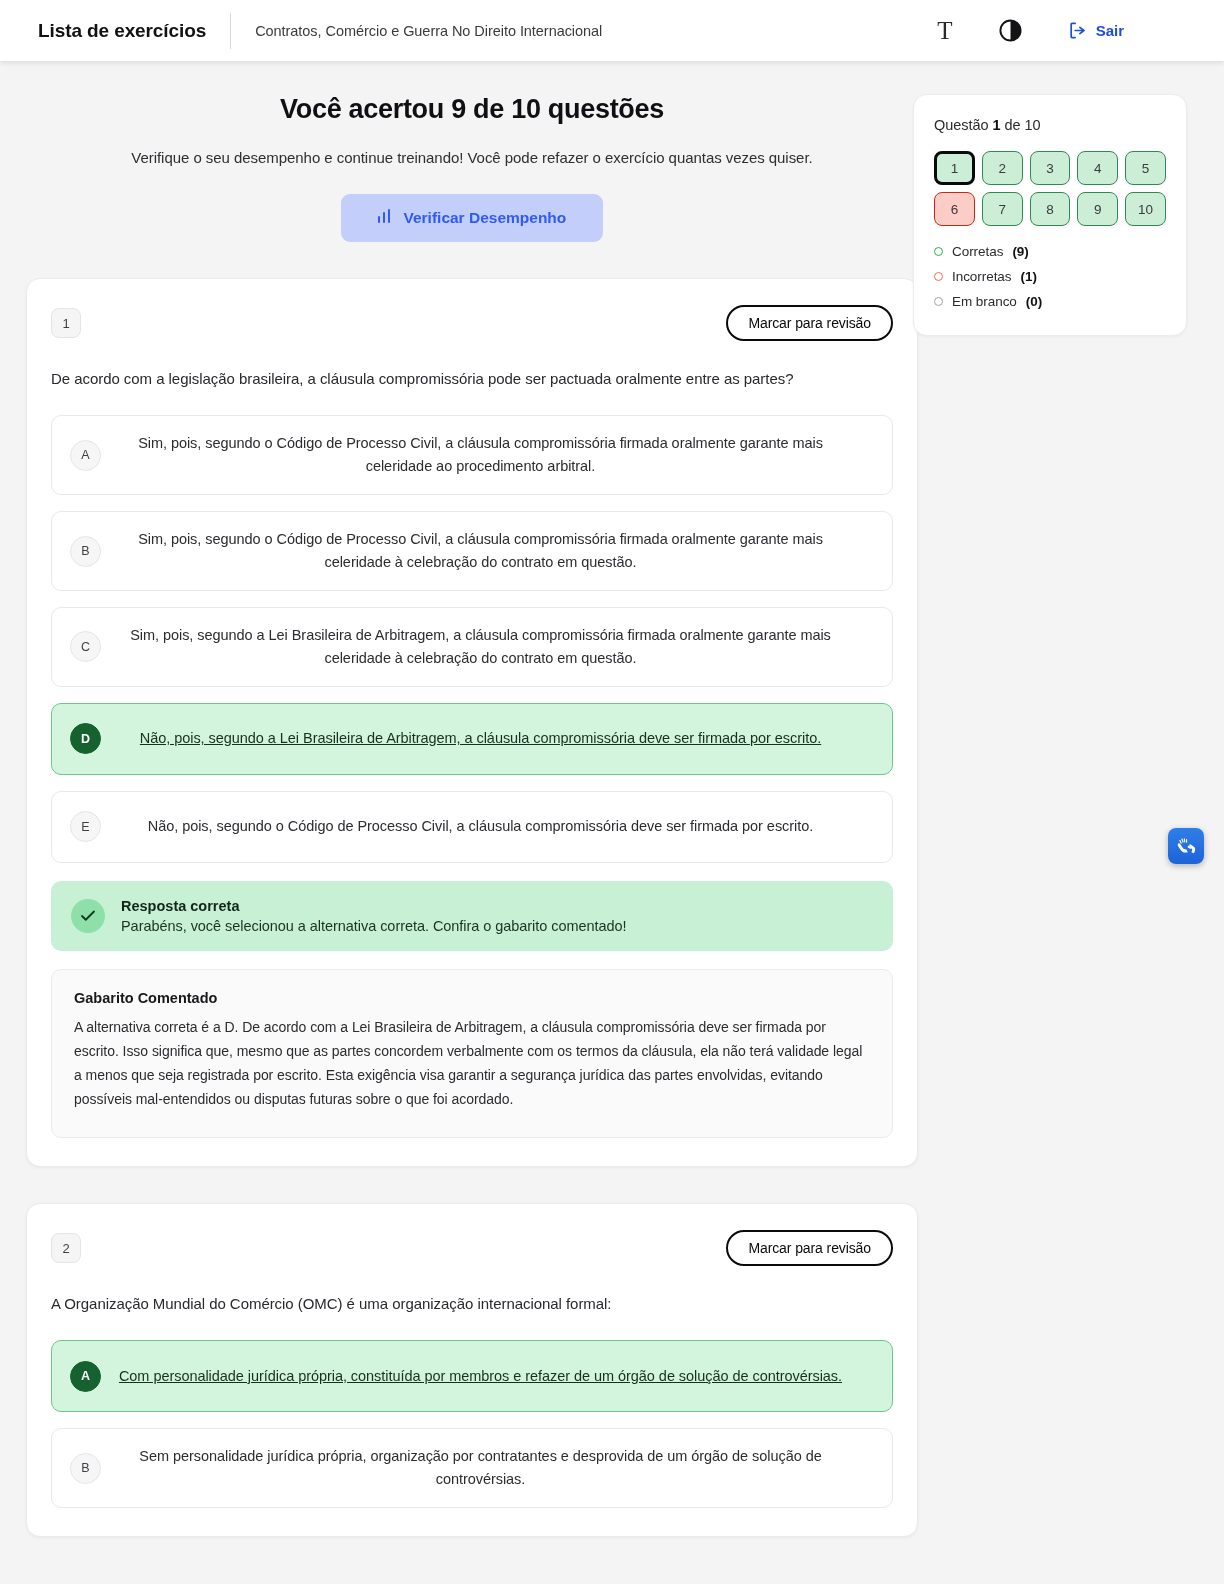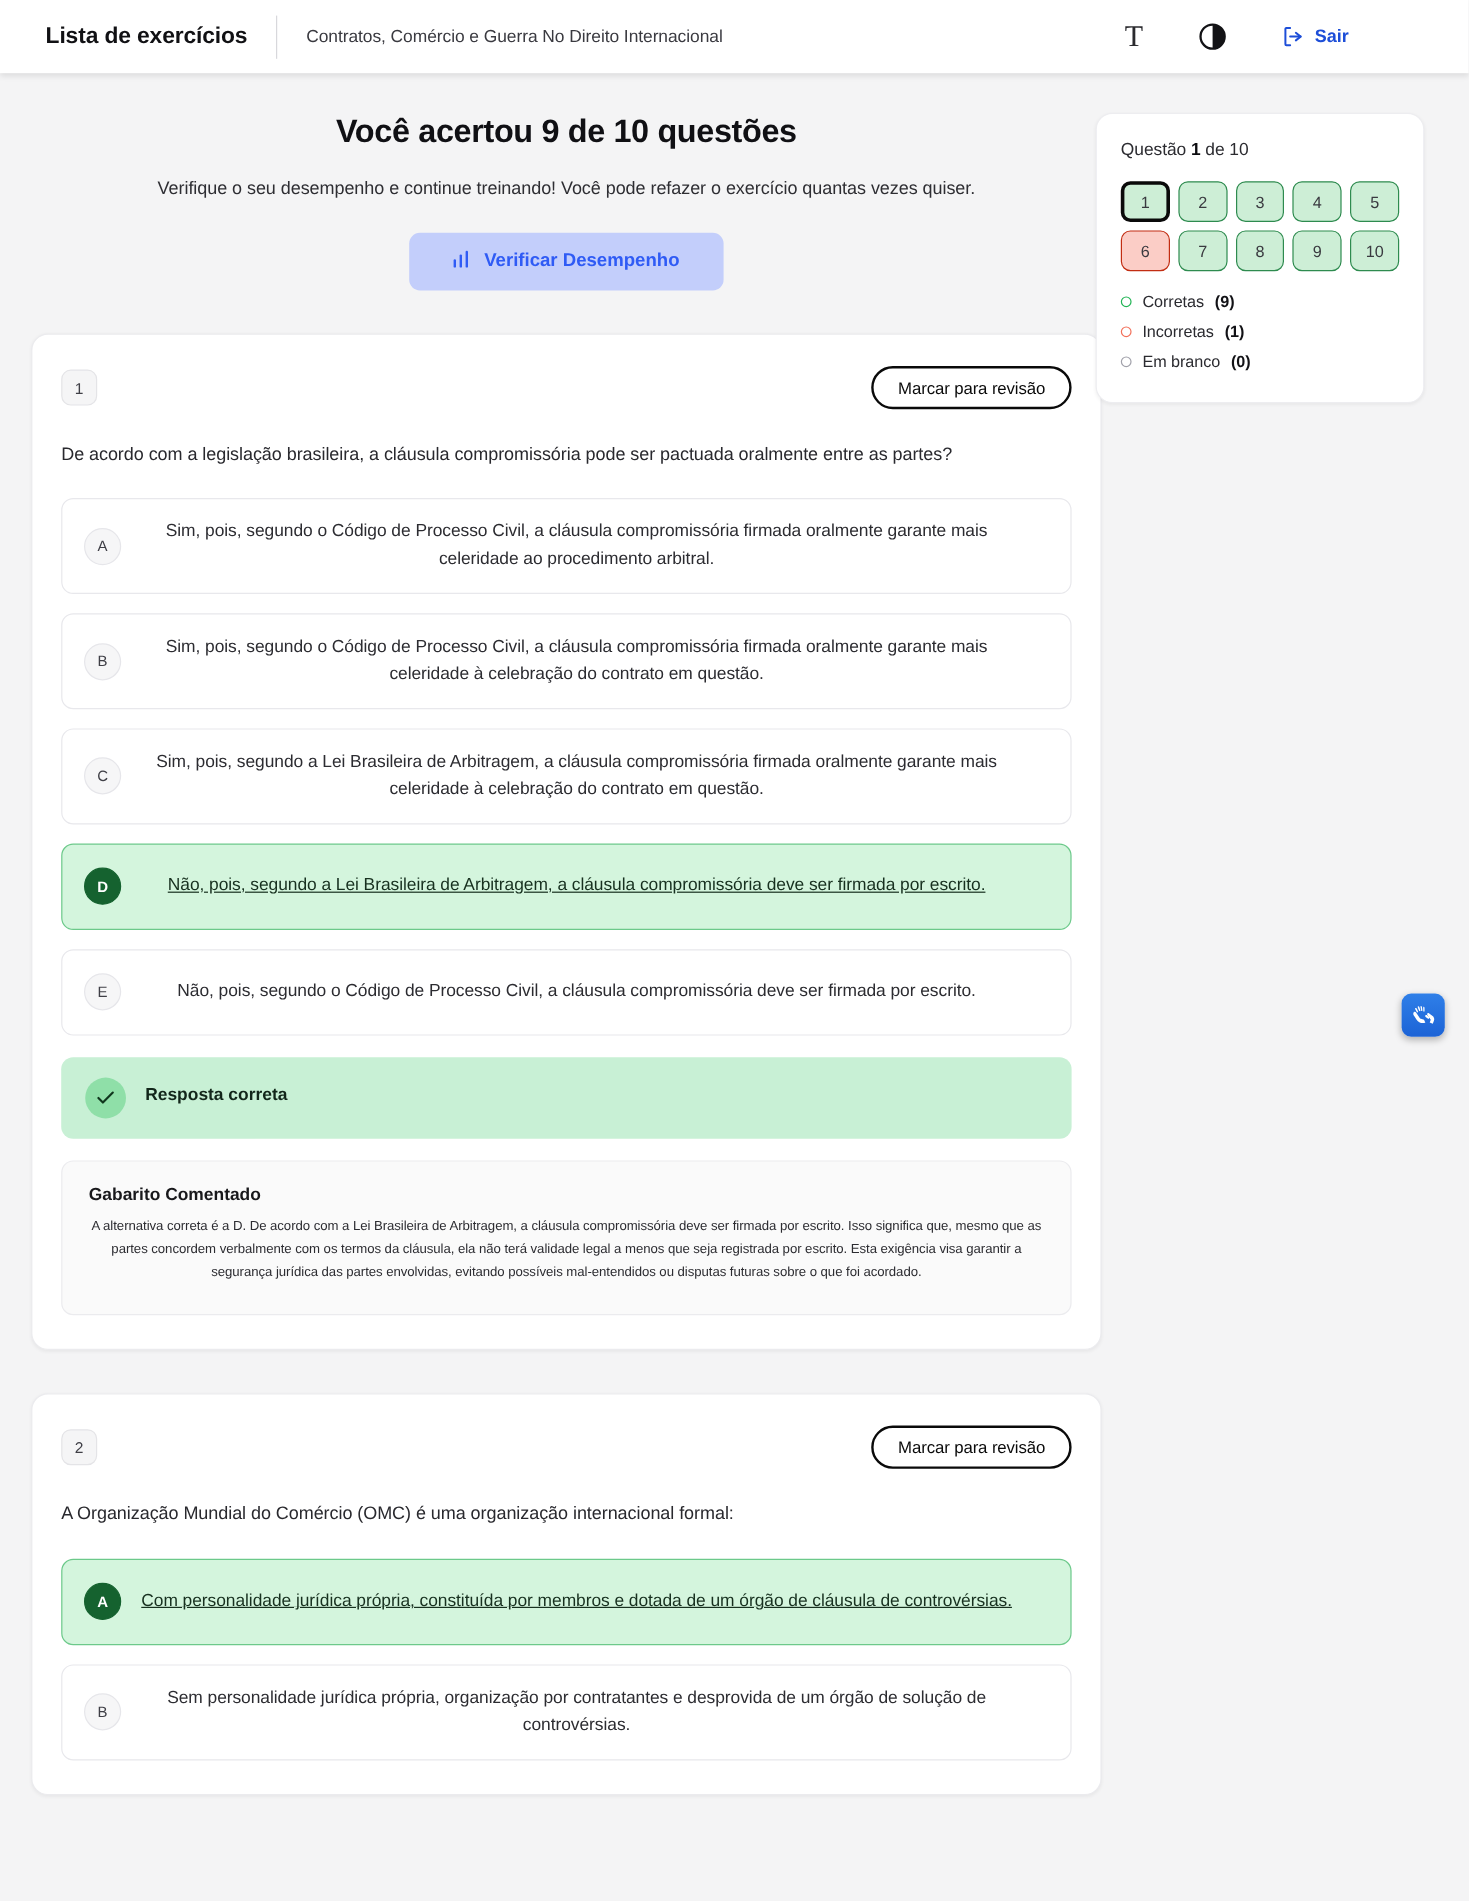--- a/index.html
+++ b/index.html
@@ -248,25 +248,24 @@
     border-radius: 10px;
     padding: 20px 22px 26px 22px;
   }
   .explain-title {
     font-size: 14.5px;
     font-weight: 700;
     color: #18181b;
     margin-bottom: 9px;
   }
   .explain-body {
-    font-size: 11px;
+    font-size: 14px;
     line-height: 1.72;
     color: #2c2c31;
     letter-spacing: -0.05px;
-    text-align: center;
   }
 
   
   .side-panel {
     position: absolute;
     top: 33px;
     left: 913px;
     width: 274px;
     background: #ffffff;
     border-radius: 14px;
@@ -421,41 +420,42 @@
       </div>
 
       <div class="feedback">
         <span class="check-circle">
           <svg width="18" height="18" viewBox="0 0 24 24" fill="none" stroke="#10361d" stroke-width="2.4" stroke-linecap="round" stroke-linejoin="round">
             <polyline points="20 6 9 17 4 12"></polyline>
           </svg>
         </span>
         <div>
           <div class="feedback-title">Resposta correta</div>
+          <div class="feedback-text">Parabéns, você selecionou a alternativa correta. Confira o gabarito comentado!</div>
         </div>
       </div>
 
       <div class="explain">
         <div class="explain-title">Gabarito Comentado</div>
         <p class="explain-body">A alternativa correta é a D. De acordo com a Lei Brasileira de Arbitragem, a cláusula compromissória deve ser firmada por escrito. Isso significa que, mesmo que as partes concordem verbalmente com os termos da cláusula, ela não terá validade legal a menos que seja registrada por escrito. Esta exigência visa garantir a segurança jurídica das partes envolvidas, evitando possíveis mal-entendidos ou disputas futuras sobre o que foi acordado.</p>
       </div>
     </article>
 
     <article class="q-card">
       <div class="q-head">
         <div class="q-number">2</div>
         <button class="review-btn">Marcar para revisão</button>
       </div>
 
       <p class="q-stem">A Organização Mundial do Comércio (OMC) é uma organização internacional formal:</p>
 
       <div class="alts">
         <div class="alt correct">
           <span class="alt-letter">A</span>
-          <span class="alt-text">Com personalidade jurídica própria, constituída por membros e dotada de um órgão de cláusula de controvérsias.</span>
+          <span class="alt-text">Com personalidade jurídica própria, constituída por membros e refazer de um órgão de solução de controvérsias.</span>
         </div>
         <div class="alt">
           <span class="alt-letter">B</span>
           <span class="alt-text">Sem personalidade jurídica própria, organização por contratantes e desprovida de um órgão de solução de controvérsias.</span>
         </div>
       </div>
     </article>
 
   </div>
 

